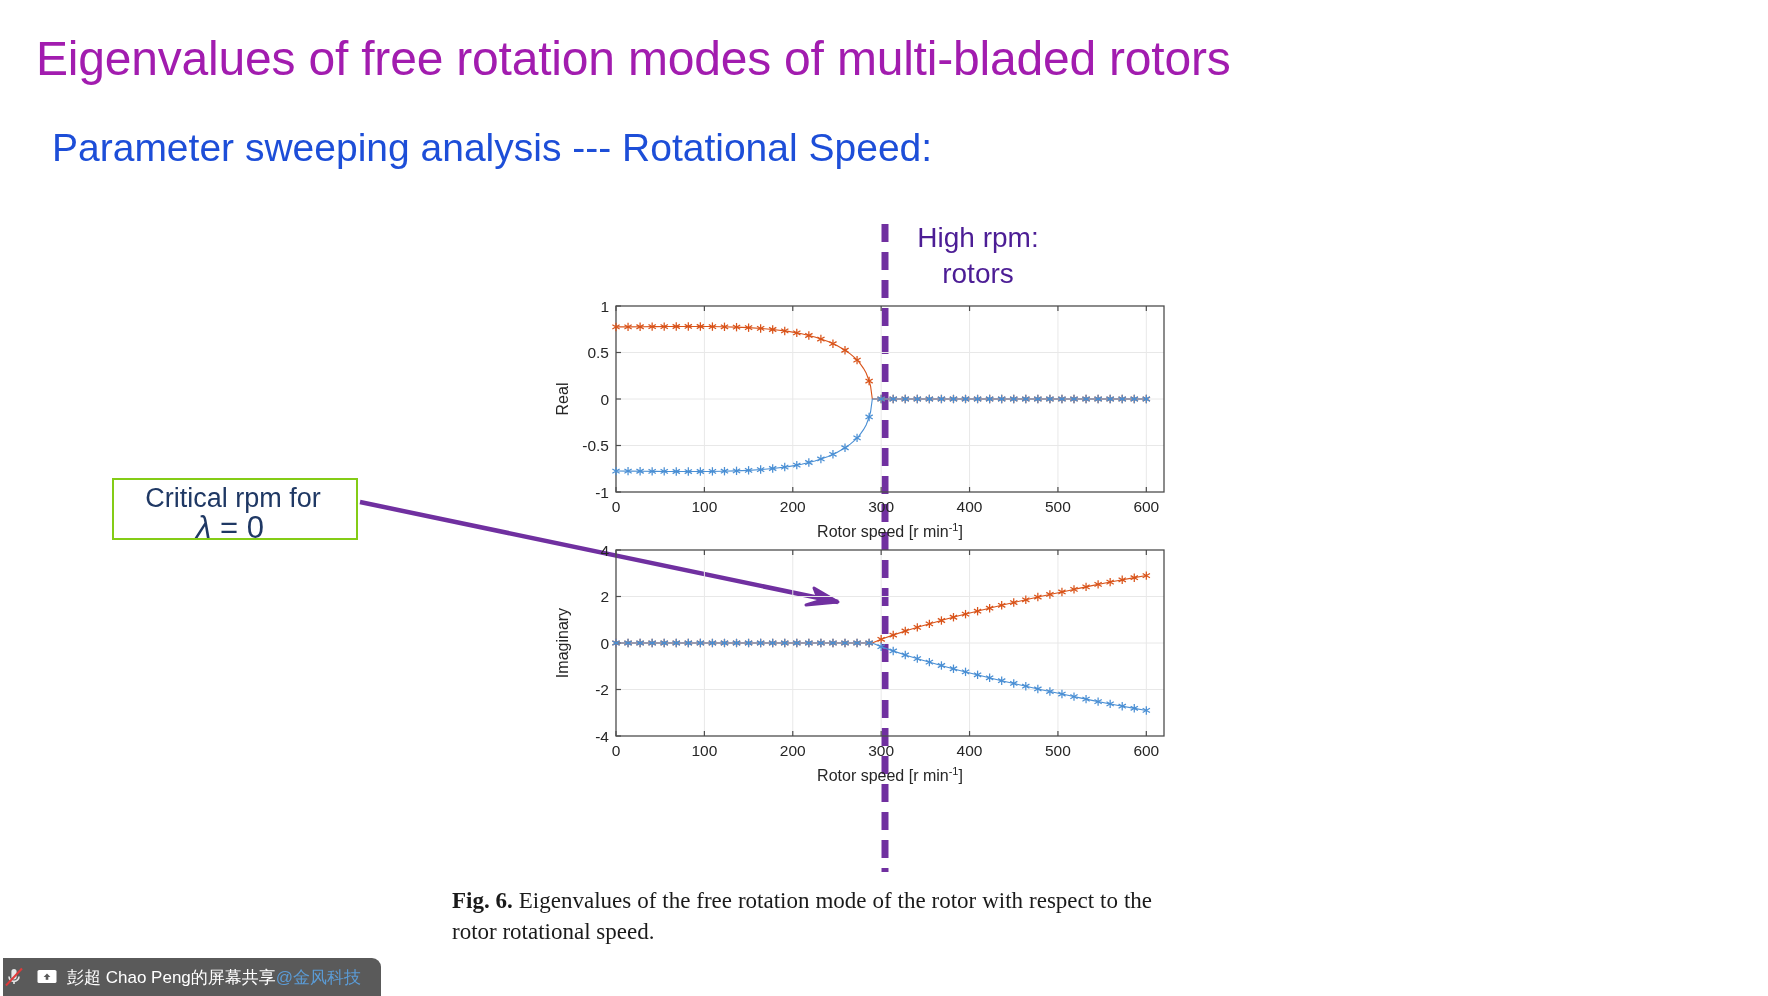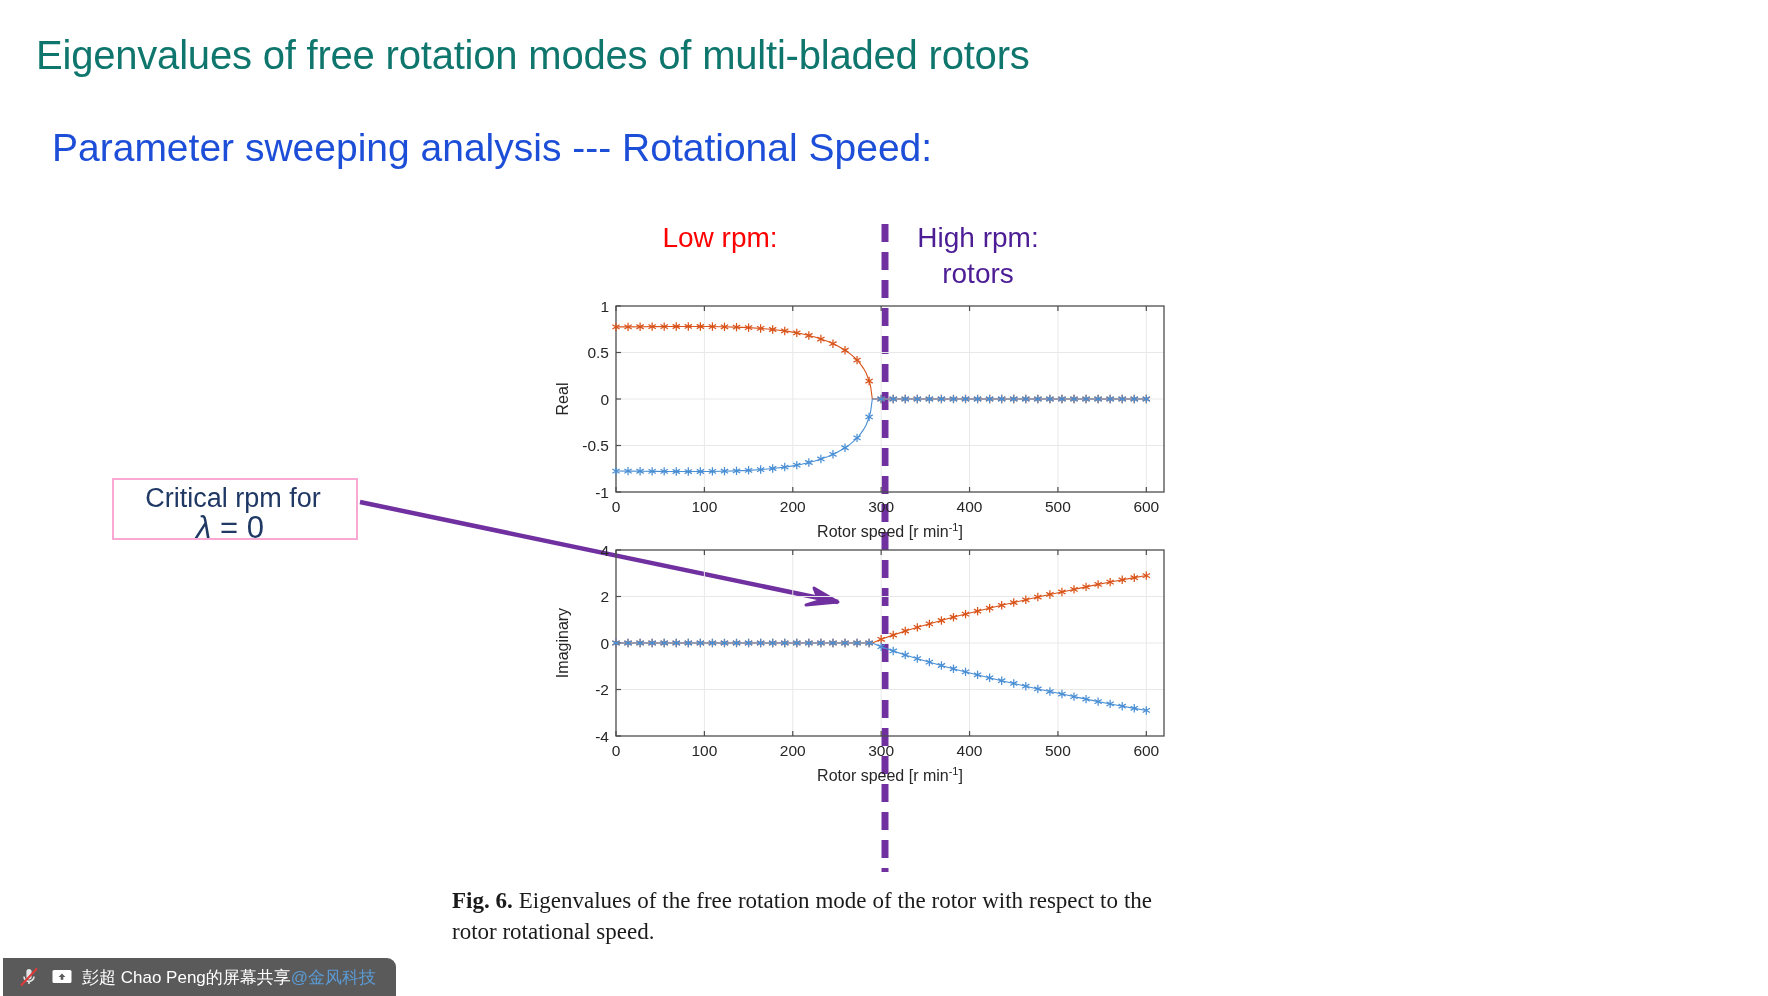--- a/index.html
+++ b/index.html
@@ -11,23 +11,23 @@
     overflow:hidden;
   }
   #slide{
     position:absolute;inset:0;
     background:#ffffff;
   }
   
   .title{
     position:absolute;
     left:36px;top:34px;
-    font-size:40px;
+    font-size:48px;
     line-height:1.05;
-    color:#0f766e;
+    color:#a21caf;
     white-space:nowrap;
     letter-spacing:-0.2px;
   }
   .subtitle{
     position:absolute;
     left:52px;top:126px;
     font-size:39px;
     color:#1d4ed8;
     white-space:nowrap;
   }
@@ -39,21 +39,21 @@
     line-height:1.30;
     white-space:nowrap;
   }
   .region-low{ left:620px; top:220px; width:200px; color:#FF0000; }
   .region-high{ left:878px; top:220px; width:200px; color:#4c1d95; }
   
   .callout{
     position:absolute;
     left:112px;top:478px;
     width:246px;height:62px;
-    border:2px solid #f9a8d4;
+    border:2px solid #84cc16;
     background:#ffffff;
     box-sizing:border-box;
     padding:4px 10px 4px 6px;
     color:#1F3864;
   }
   .callout .l1{
     font-size:27px;
     line-height:1.04;
     text-align:center;
   }
@@ -99,21 +99,21 @@
   }
   
   .taskbar{
     position:absolute;
     left:0;bottom:0;
     height:38px;
     width:380px;
     background:#5A5A5A;
     border-top-right-radius:9px;
     display:flex;align-items:center;
-    padding-left:16px;
+    padding-left:1px;
     gap:7px;
   }
   .tb-icon{
     width:26px;height:26px;
     display:flex;align-items:center;justify-content:center;
     position:relative;
   }
   .tb-text{
     color:#ffffff;
     font-size:17px;
@@ -126,21 +126,20 @@
 </style>
 </head>
 <body>
 
 <div id="slide">
 
   <div class="title">Eigenvalues of free rotation modes of multi-bladed rotors</div>
   <div class="subtitle">Parameter sweeping analysis --- Rotational Speed:</div>
 
   <div class="region-label region-low">
-    <div>Low rpm:</div>
   </div>
 
   <div class="region-label region-high">
     <div>High rpm:</div>
     <div>rotors</div>
   </div>
 
   <div class="callout">
     <div class="l1">Critical rpm for</div>
     <div class="l2"><span>λ</span> <span class="eq">= 0</span></div>

